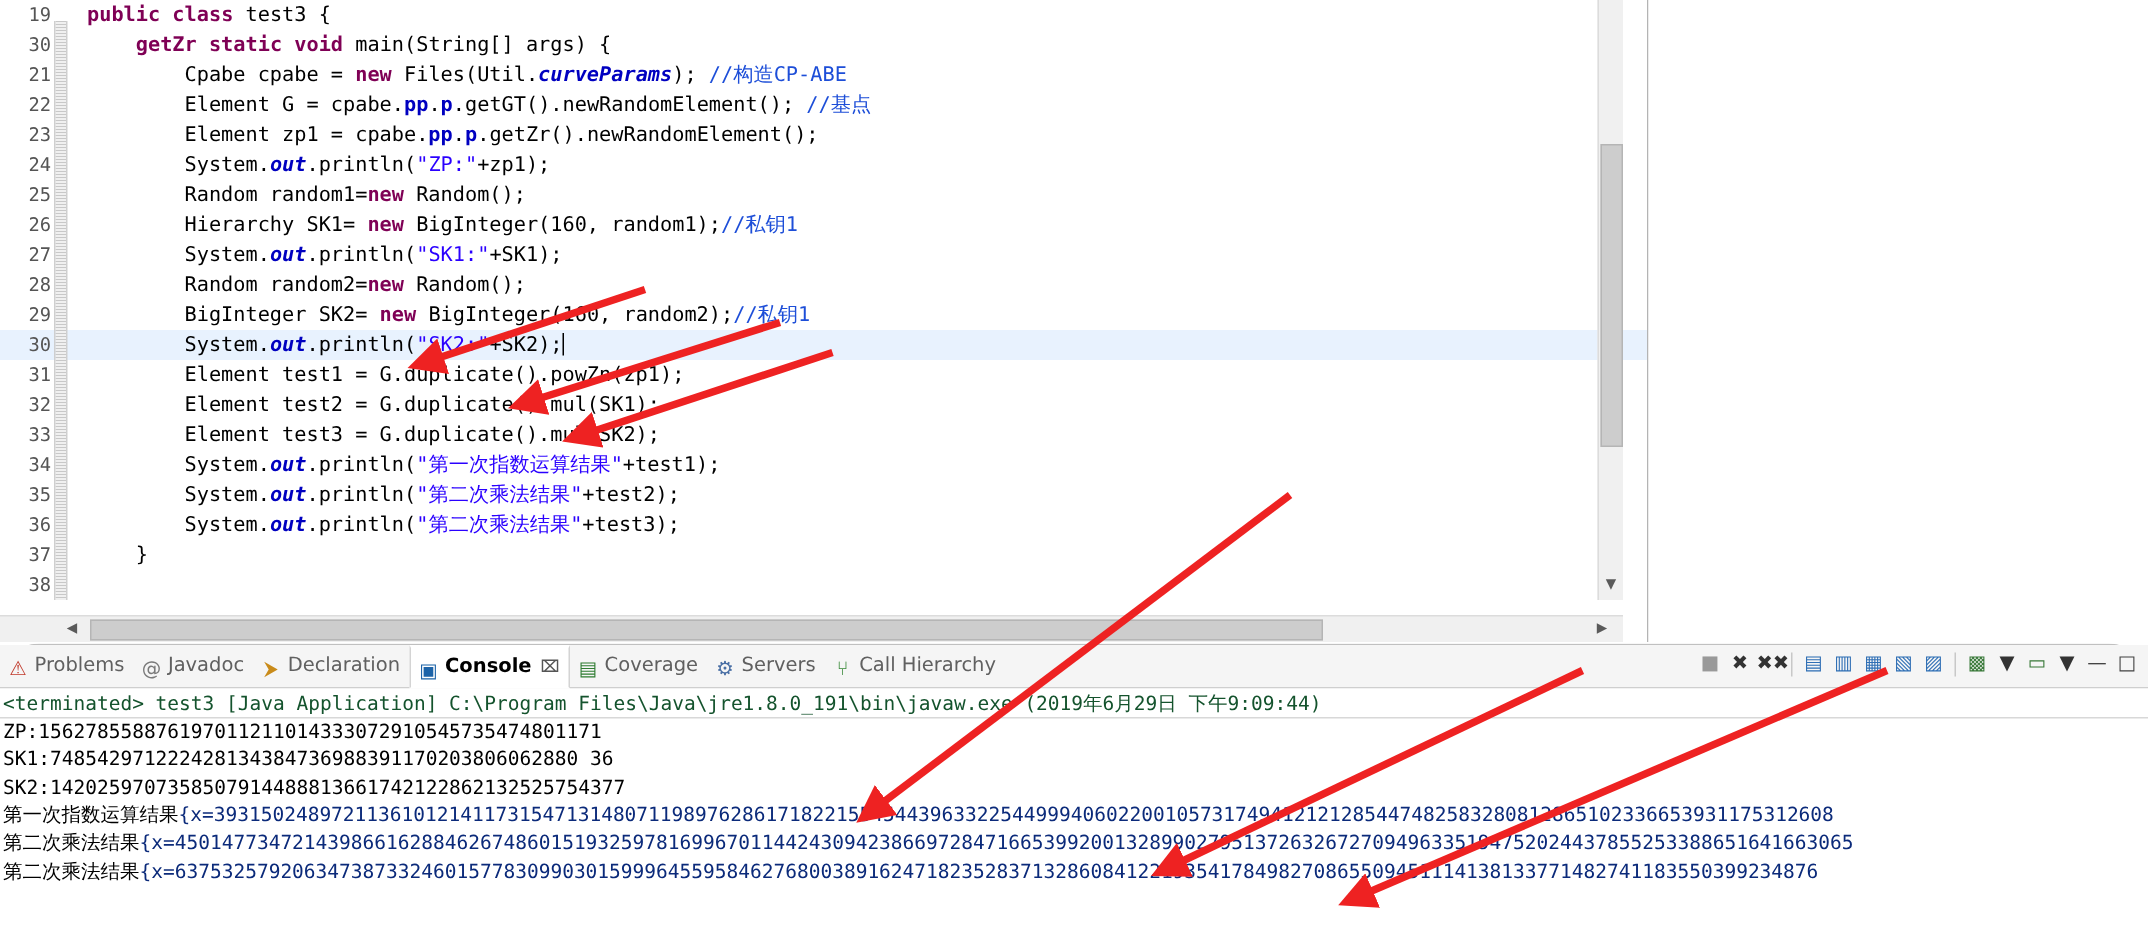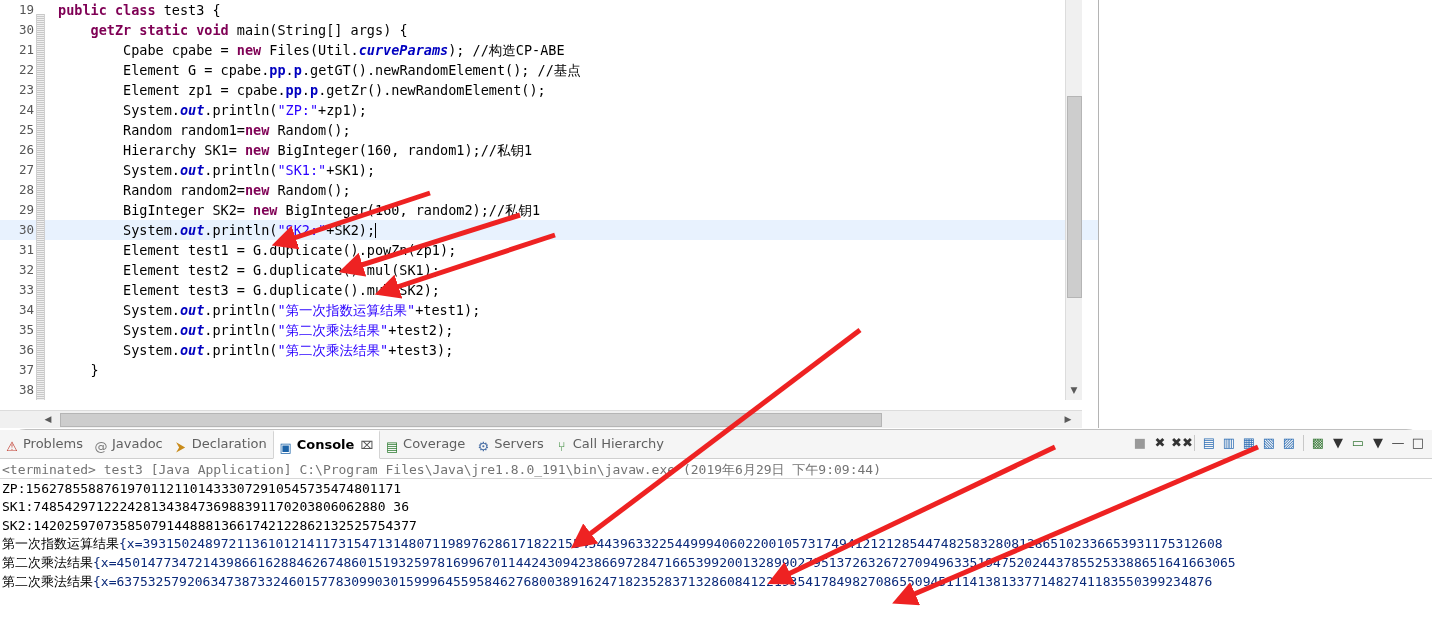--- a/index.html
+++ b/index.html
@@ -66,21 +66,21 @@
     background: repeating-linear-gradient(180deg,#c8c8c8 0 1px,#f0f0f0 1px 2px);
     border-left: 1px solid #cfcfcf;
     border-right: 1px solid #cfcfcf;
     z-index: 1;
     pointer-events: none;
   }
   .code-text { display: inline-block; vertical-align: top; padding-left: 10px; }
 
   .kw   { color: #7f0055; font-weight: bold; }
   .str  { color: #2a00ff; }
-  .cmt  { color: #000000; }
+  .cmt  { color: #1d4ed8; }
   .fld  { color: #0000c0; font-weight: bold; }
   .fldi { color: #0000c0; font-weight: bold; font-style: italic; }
   .pln  { color: #000000; }
   .caret {
     display: inline-block;
     width: 1px;
     height: 15px;
     background: #000;
     vertical-align: -3px;
   }
@@ -223,21 +223,21 @@
     background: #ffffff;
   }
   .cline {
     height: 18.6px;
     line-height: 18.6px;
     white-space: pre;
     font-family: "DejaVu Sans Mono", monospace;
     font-size: 13px;
     color: #000000;
   }
-  .cline.term { color: #737373; }
+  .cline.term { color: #14532d; }
   .cline .lbl { color: #000000; }
   .cline .brace { color: #0b2a7a; }
   .divider {
     position: absolute;
     left: 0;
     width: 1432px;
     height: 1px;
     background: #d8d8d8;
   }
 

